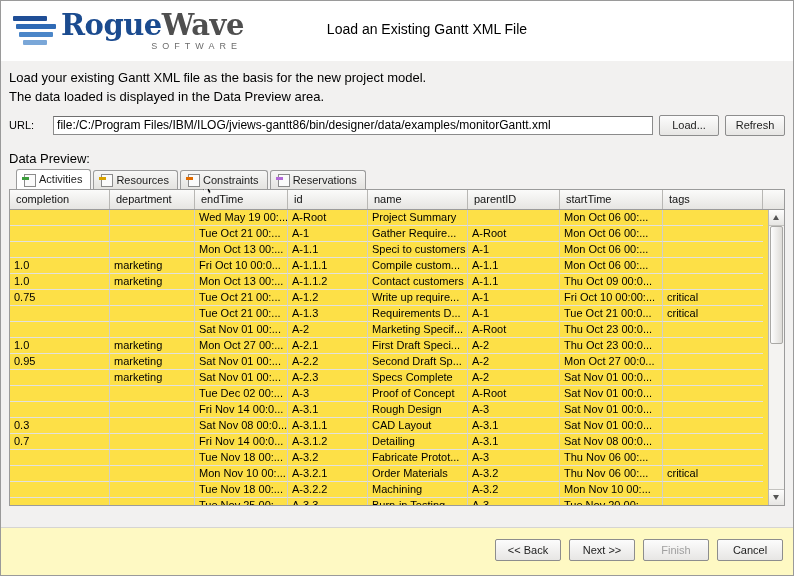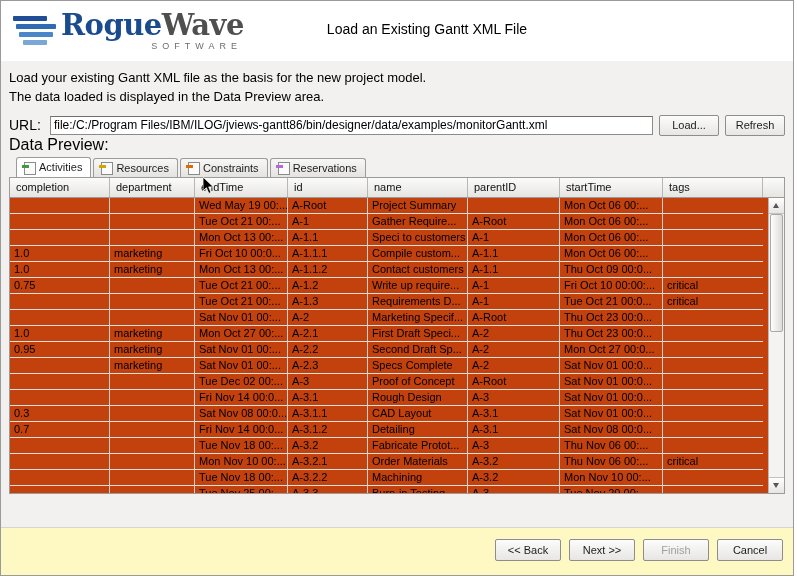--- a/index.html
+++ b/index.html
@@ -97,22 +97,22 @@
   .instructions .em { }
 
   
   .url-row {
     display: flex;
     align-items: center;
     padding: 6px 8px 0 8px;
     background: #f2f1f0;
   }
   .url-label {
-    margin-right: 9px;
-    font-size: 14px;
+    margin-right: 19px;
+    font-size: 11px;
   }
   .url-input {
     flex: 1;
     height: 19px;
     box-sizing: border-box;
     border: 1px solid #8b8b8b;
     border-top-color: #6f6f6f;
     background: #ffffff;
     font-family: "Liberation Sans", sans-serif;
     font-size: 12px;
@@ -130,22 +130,22 @@
     font-size: 11px;
     color: #1d1d1d;
     padding: 0 8px;
     cursor: default;
   }
   .btn.disabled { color: #a0a0a0; }
   .url-row .btn { margin-left: 6px; }
 
   
   .preview-label {
-    padding: 0 8px 3px 8px;
-    font-size: 16px;
+    padding: 15px 8px 3px 8px;
+    font-size: 13px;
   }
   .tabs {
     display: flex;
     align-items: flex-end;
     padding-left: 15px;
     height: 20px;
     position: relative;
     z-index: 2;
   }
   .tab {
@@ -188,21 +188,21 @@
   }
   .ic-act .bar { background: #3c9c3c; }
   .ic-res .bar { background: #d8a200; }
   .ic-con .bar { background: #e06b00; }
   .ic-rsv .bar { background: #b36ad8; }
 
   
   .table-wrap {
     margin: 0 8px;
     border: 1px solid #9b9b9b;
-    background: #c2410c;
+    background: #fde047;
     height: 317px;
     box-sizing: border-box;
     display: flex;
     flex-direction: column;
     position: relative;
   }
   .tbl-head {
     display: flex;
     height: 19px;
     background: linear-gradient(#fbfbfa, #e6e5e2);

